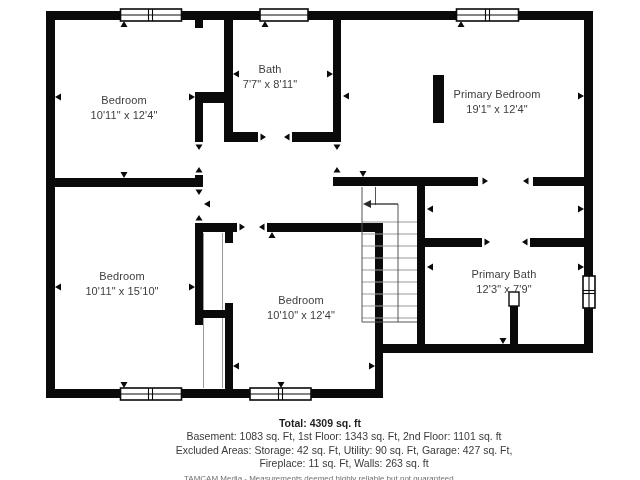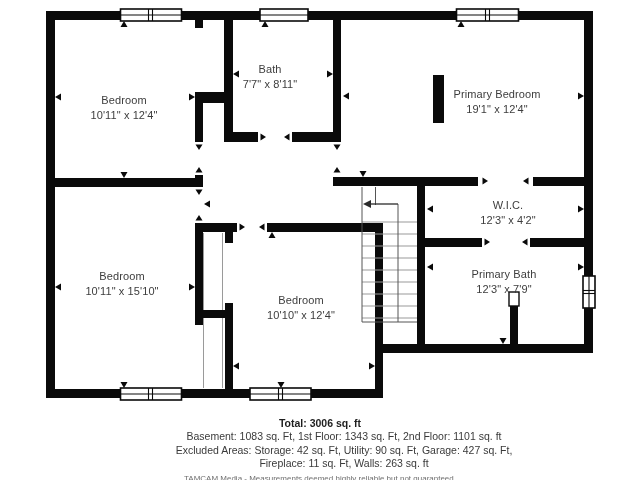--- a/index.html
+++ b/index.html
@@ -198,38 +198,34 @@
     <div class="room-dims">10'11" x 12'4"</div>
   </div>
   <div class="room-label" style="left:270px;top:62px">
     <div class="room-name">Bath</div>
     <div class="room-dims">7'7" x 8'11"</div>
   </div>
   <div class="room-label" style="left:497px;top:87px">
     <div class="room-name">Primary Bedroom</div>
     <div class="room-dims">19'1" x 12'4"</div>
   </div>
-  <div class="room-label" style="left:508px;top:198px">
-    <div class="room-name">W.I.C.</div>
-    <div class="room-dims">12'3" x 4'2"</div>
-  </div>
   <div class="room-label" style="left:504px;top:267px">
     <div class="room-name">Primary Bath</div>
     <div class="room-dims">12'3" x 7'9"</div>
   </div>
   <div class="room-label" style="left:122px;top:269px">
     <div class="room-name">Bedroom</div>
     <div class="room-dims">10'11" x 15'10"</div>
   </div>
   <div class="room-label" style="left:301px;top:293px">
     <div class="room-name">Bedroom</div>
     <div class="room-dims">10'10" x 12'4"</div>
   </div>
 
   <div id="footer">
-    <div class="f-total">Total: 3006 sq. ft</div>
+    <div class="f-total">Total: 4309 sq. ft</div>
     <div class="f-line">Basement: 1083 sq. Ft, 1st Floor: 1343 sq. Ft, 2nd Floor: 1101 sq. ft</div>
     <div class="f-line">Excluded Areas: Storage: 42 sq. Ft, Utility: 90 sq. Ft, Garage: 427 sq. Ft,</div>
     <div class="f-line">Fireplace: 11 sq. Ft, Walls: 263 sq. ft</div>
     <div class="f-brand">TAMCAM Media - Measurements deemed highly reliable but not guaranteed.</div>
   </div>
 
 </div>
 
 </body></html>

